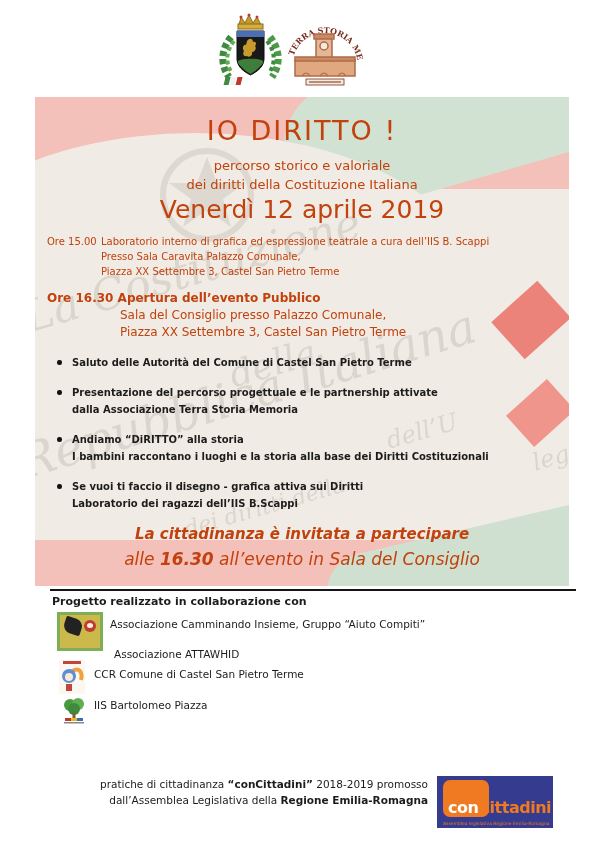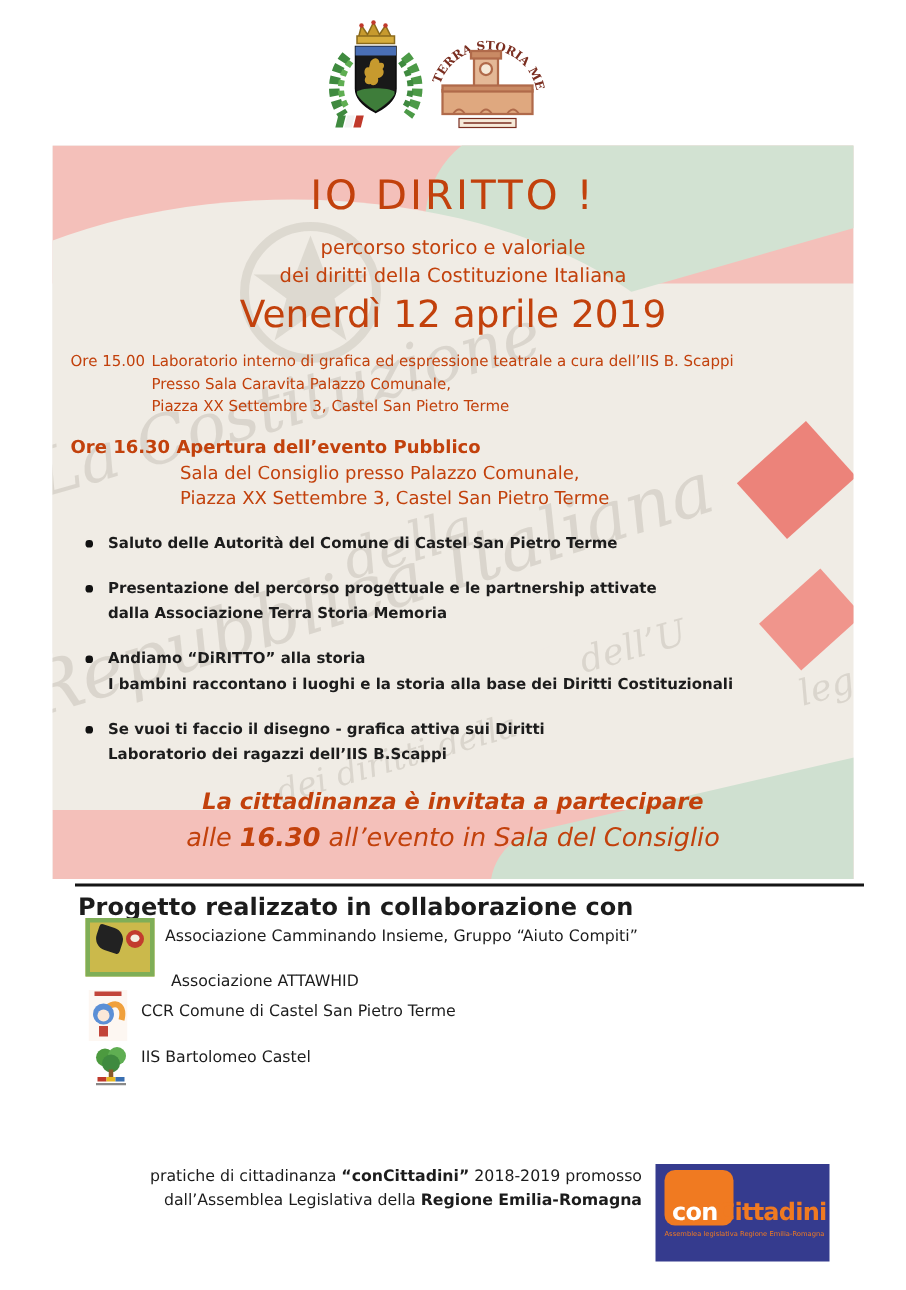--- a/index.html
+++ b/index.html
@@ -47,36 +47,36 @@
   .bullet-item{position:absolute;left:20px;padding-left:17px;font-weight:bold;font-size:10px;line-height:17px;white-space:nowrap;}
   .bullet-item .dot{position:absolute;left:2px;top:6px;width:4.5px;height:4.5px;background:#111;border-radius:50%;}
   .b1{top:257px;} .b2{top:287px;} .b3{top:334px;} .b4{top:381px;}
 
   .inv1{left:0;width:100%;top:428px;text-align:center;font-size:15px;font-weight:bold;font-style:italic;}
   .inv2{left:0;width:100%;top:452px;text-align:center;font-size:17px;font-style:italic;}
   .inv2 b{font-weight:bold;}
 
   
   .rule{position:absolute;left:50px;top:589px;width:526px;height:2px;background:#151515;}
-  .partners-heading{position:absolute;left:52px;top:595px;font-size:16px;font-weight:bold;white-space:nowrap;}
+  .partners-heading{position:absolute;left:52px;top:595px;font-size:11px;font-weight:bold;white-space:nowrap;}
   .p-logo{position:absolute;}
   .p-label{position:absolute;font-size:10.5px;white-space:nowrap;}
   .pl1{left:57px;top:612px;width:40px;height:33px;border:3px solid #7fae57;background:#cbb94b;}
   .pl1 .blk{position:absolute;left:4px;top:3px;width:18px;height:16px;background:#222;transform:rotate(18deg);border-radius:2px 8px 2px 8px;}
   .pl1 .red{position:absolute;right:4px;top:5px;width:12px;height:12px;background:#c23b2e;border-radius:50%;}
   .pl1 .wht{position:absolute;right:7px;top:8px;width:6px;height:5px;background:#f4f0e4;border-radius:50%;}
   .pt1{left:110px;top:618px;}
   .pt1b{left:114px;top:648px;}
   .pt2{left:94px;top:668px;}
   .pt3{left:94px;top:699px;}
 
   .footer-text{position:absolute;right:176px;top:776px;text-align:right;font-size:10.5px;line-height:16px;white-space:nowrap;}
   .footer-text b{font-weight:bold;}
 
-  .cc-logo{position:absolute;left:437px;top:776px;width:116px;height:65px;background:#353b8e;}
+  .cc-logo{position:absolute;left:437px;top:776px;width:116px;height:52px;background:#353b8e;}
   .cc-orange{position:absolute;left:6px;top:4px;width:46px;height:37px;background:#f07a21;border-radius:7px;}
   .cc-text{position:absolute;left:11px;top:22px;font-size:16px;font-weight:bold;letter-spacing:-0.5px;white-space:nowrap;}
   .cc-text .cc-con{color:#ffffff;}
   .cc-text .cc-cit{color:#f07a21;}
   .cc-sub{position:absolute;left:6px;top:45px;font-size:4.5px;color:#f07a21;white-space:nowrap;}
 </style>
 </head>
 <body>
 
 <div class="page">
@@ -223,21 +223,21 @@
   <svg class="p-logo" style="left:61px;top:695px;" width="26" height="30" viewBox="0 0 26 30">
     <circle cx="9" cy="10" r="6" fill="#4c9a3f"></circle>
     <circle cx="17" cy="9" r="6" fill="#5fae52"></circle>
     <circle cx="13" cy="14" r="6" fill="#3f8a3f"></circle>
     <rect x="11.5" y="18" width="3" height="5" fill="#8a5a2b"></rect>
     <rect x="4" y="23" width="6" height="3" fill="#c0392b"></rect>
     <rect x="10" y="23" width="6" height="3" fill="#e8b820"></rect>
     <rect x="16" y="23" width="6" height="3" fill="#3a6fb0"></rect>
     <rect x="3" y="27" width="20" height="1.5" fill="#888888"></rect>
   </svg>
-  <div class="p-label pt3">IIS Bartolomeo Castel</div>
+  <div class="p-label pt3">IIS Bartolomeo Piazza</div>
 
   <div class="footer-text">
     <div><span>pratiche di cittadinanza </span><b>“conCittadini”</b><span> 2018-2019 promosso</span></div>
     <div><span>dall’Assemblea Legislativa della </span><b>Regione Emilia-Romagna</b></div>
   </div>
 
   <div class="cc-logo">
     <div class="cc-orange"></div>
     <div class="cc-text"><span class="cc-con">con</span><span class="cc-cit">Cittadini</span></div>
     <div class="cc-sub">Assemblea legislativa Regione Emilia-Romagna</div>

